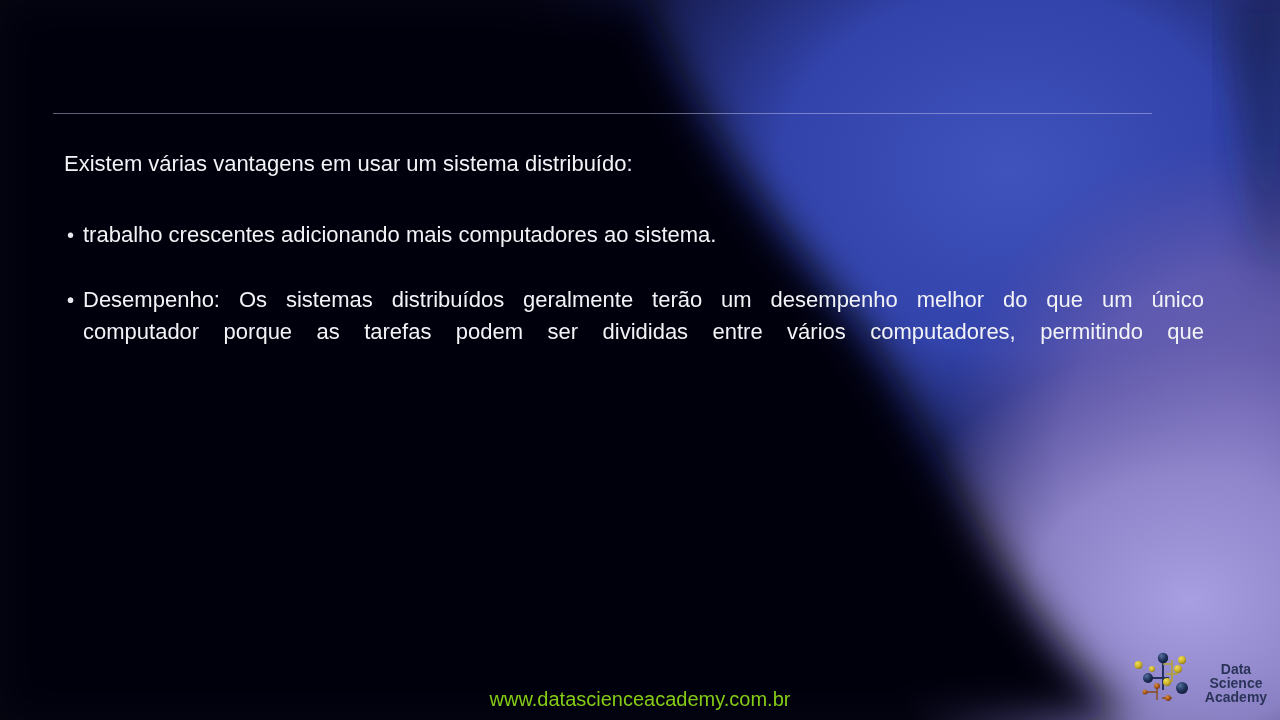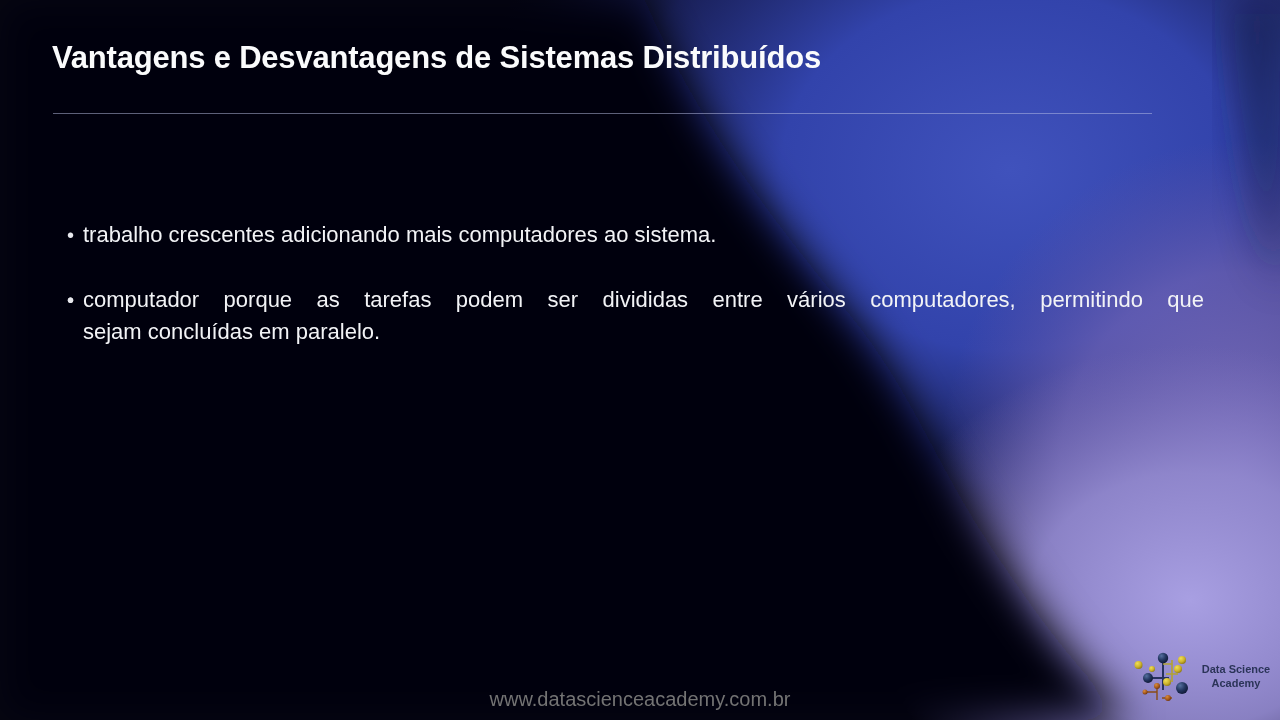--- a/index.html
+++ b/index.html
@@ -34,28 +34,28 @@
   .bullet-marker{
     position:absolute;left:-16px;top:0;
     font-size:20px;line-height:32px;color:#e8e9ee;
   }
   .bline{width:100%;}
   .just{text-align:justify;text-align-last:justify;text-justify:inter-word;}
   .last{text-align:left;}
 
   .footer-url{
     position:absolute;left:0;top:688px;width:1280px;
-    text-align:center;font-size:20px;color:#737373;
+    text-align:center;font-size:20px;color:#84cc16;
   }
 
   .brand{position:absolute;left:1132px;top:650px;width:146px;height:62px;}
   .brand-mol{position:absolute;left:0;top:0;width:64px;height:60px;}
   .brand-text{
     position:absolute;left:62px;top:12px;width:84px;
-    text-align:center;font-weight:700;font-size:11px;line-height:14px;
+    text-align:center;font-weight:700;font-size:14px;line-height:14px;
     color:#2b3458;
   }
 </style>
 </head>
 <body>
 
 <div class="stage">
 
   <svg class="bg-svg" viewBox="0 0 1280 720" preserveAspectRatio="none" aria-hidden="true">
     <defs>
@@ -81,39 +81,39 @@
     </defs>
     <rect x="0" y="0" width="1280" height="720" fill="#07070a"></rect>
     <ellipse cx="1010" cy="170" rx="545" ry="430" fill="url(#gBlue)"></ellipse>
     <ellipse cx="1240" cy="470" rx="300" ry="330" fill="url(#gPurp)"></ellipse>
     <ellipse cx="1190" cy="600" rx="315" ry="255" fill="url(#gLav)"></ellipse>
     <path d="M0,0 L645,0 C710,150 800,250 862,330 C915,400 940,470 990,545 C1040,620 1072,662 1128,720 L0,720 Z" fill="#060609" filter="url(#soft)"></path>
     <path d="M1280,0 L1280,290 C1248,205 1237,100 1232,0 Z" fill="#141a40" opacity="0.55" filter="url(#soft)"></path>
   </svg>
 
   <div class="content">
-    <div class="slide-title">Vantagens e Desvantagens de Sistemas Distribuídos</div>
     <div class="title-rule"></div>
 
+    <div class="intro">Existem várias vantagens em usar um sistema distribuído:</div>
 
     <div class="bullets">
 
       <div class="bullet">
         <span class="bullet-marker">•</span>
         <div class="bline last">trabalho crescentes adicionando mais computadores ao sistema.</div>
       </div>
 
       <div class="bullet">
         <span class="bullet-marker">•</span>
       </div>
 
       <div class="bullet">
         <span class="bullet-marker">•</span>
+        <div class="bline just">Desempenho: Os sistemas distribuídos geralmente terão um desempenho melhor do que um único</div>
         <div class="bline just">computador porque as tarefas podem ser divididas entre vários computadores, permitindo que</div>
-        <div class="bline last">sejam concluídas em paralelo.</div>
       </div>
 
     </div>
 
     <div class="footer-url">www.datascienceacademy.com.br</div>
 
     <div class="brand">
       <svg class="brand-mol" viewBox="0 0 64 60" aria-hidden="true">
         <defs>
           <radialGradient id="sNavy" cx="35%" cy="30%" r="75%">

